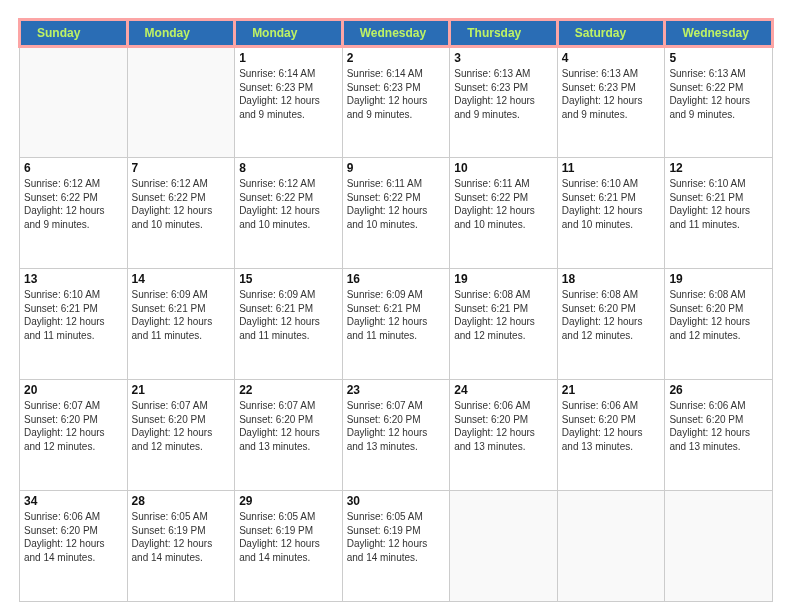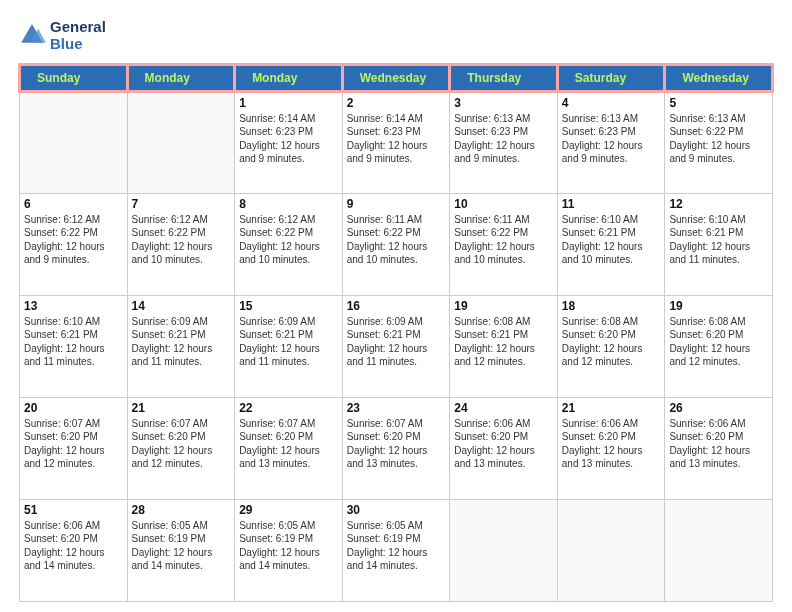--- a/index.html
+++ b/index.html
@@ -82,36 +82,20 @@
     .day-info {
       font-size: 10px;
       color: #333;
       line-height: 1.35;
     }
   </style>
 </head>
 <body>
 
 <div class="page">
-  <div class="header">
-    <div class="logo">
-      <svg class="logo-icon" viewBox="0 0 36 36">
-        <polygon points="18,4 32,28 4,28" fill="#2a6db5" opacity="0.85"></polygon>
-        <polygon points="26,10 36,28 16,28" fill="#4a90d9" opacity="0.7"></polygon>
-      </svg>
-      <div>
-        <div style="font-size:15px;font-weight:bold;color:#1a3a5c;line-height:1.15;">General</div>
-        <div style="font-size:15px;font-weight:bold;color:#2a6db5;line-height:1.15;">Blue</div>
-      </div>
-    </div>
-    <div class="title-block">
-      <div class="main-title"></div>
-      <div class="subtitle"></div>
-    </div>
-  </div>
 
   <table class="calendar">
     <thead>
       <tr>
       <th>Sunday</th>
           <th>Monday</th>
           <th>Monday</th>
           <th>Wednesday</th>
           <th>Thursday</th>
           <th>Saturday</th>
@@ -280,21 +264,21 @@
           </td>
           <td>
             <span class="day-num">26</span>
             <div class="day-info" style="white-space: pre-line;">Sunrise: 6:06 AM
 Sunset: 6:20 PM
 Daylight: 12 hours and 13 minutes.</div>
           </td>
         </tr>
         <tr>
           <td>
-            <span class="day-num">51</span>
+            <span class="day-num">34</span>
             <div class="day-info" style="white-space: pre-line;">Sunrise: 6:06 AM
 Sunset: 6:20 PM
 Daylight: 12 hours and 14 minutes.</div>
           </td>
           <td>
             <span class="day-num">28</span>
             <div class="day-info" style="white-space: pre-line;">Sunrise: 6:05 AM
 Sunset: 6:19 PM
 Daylight: 12 hours and 14 minutes.</div>
           </td>

